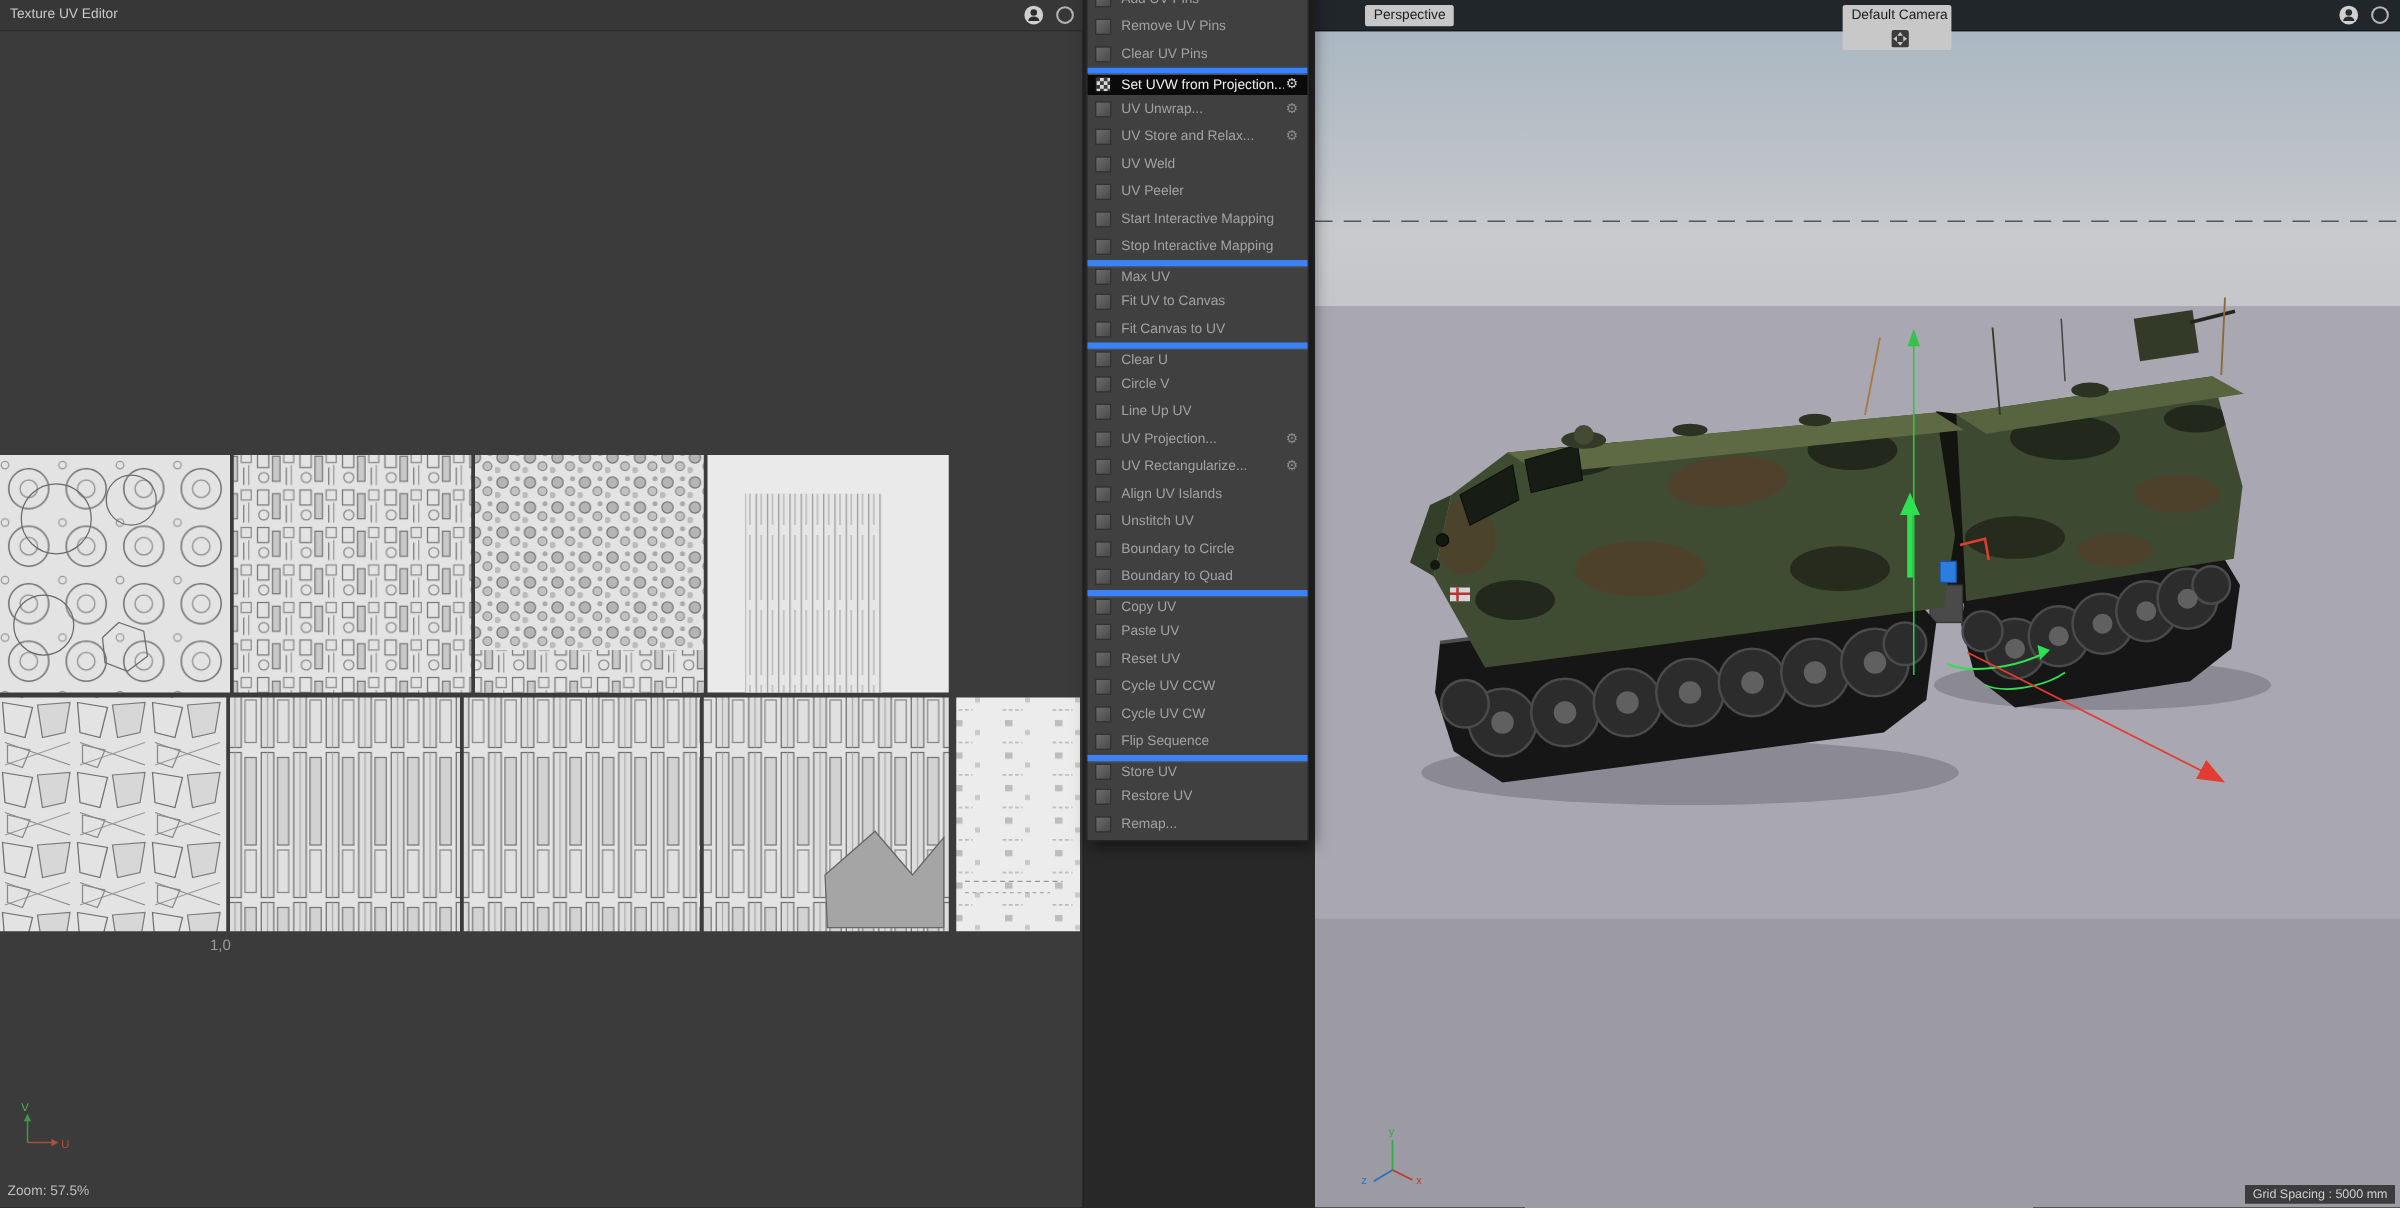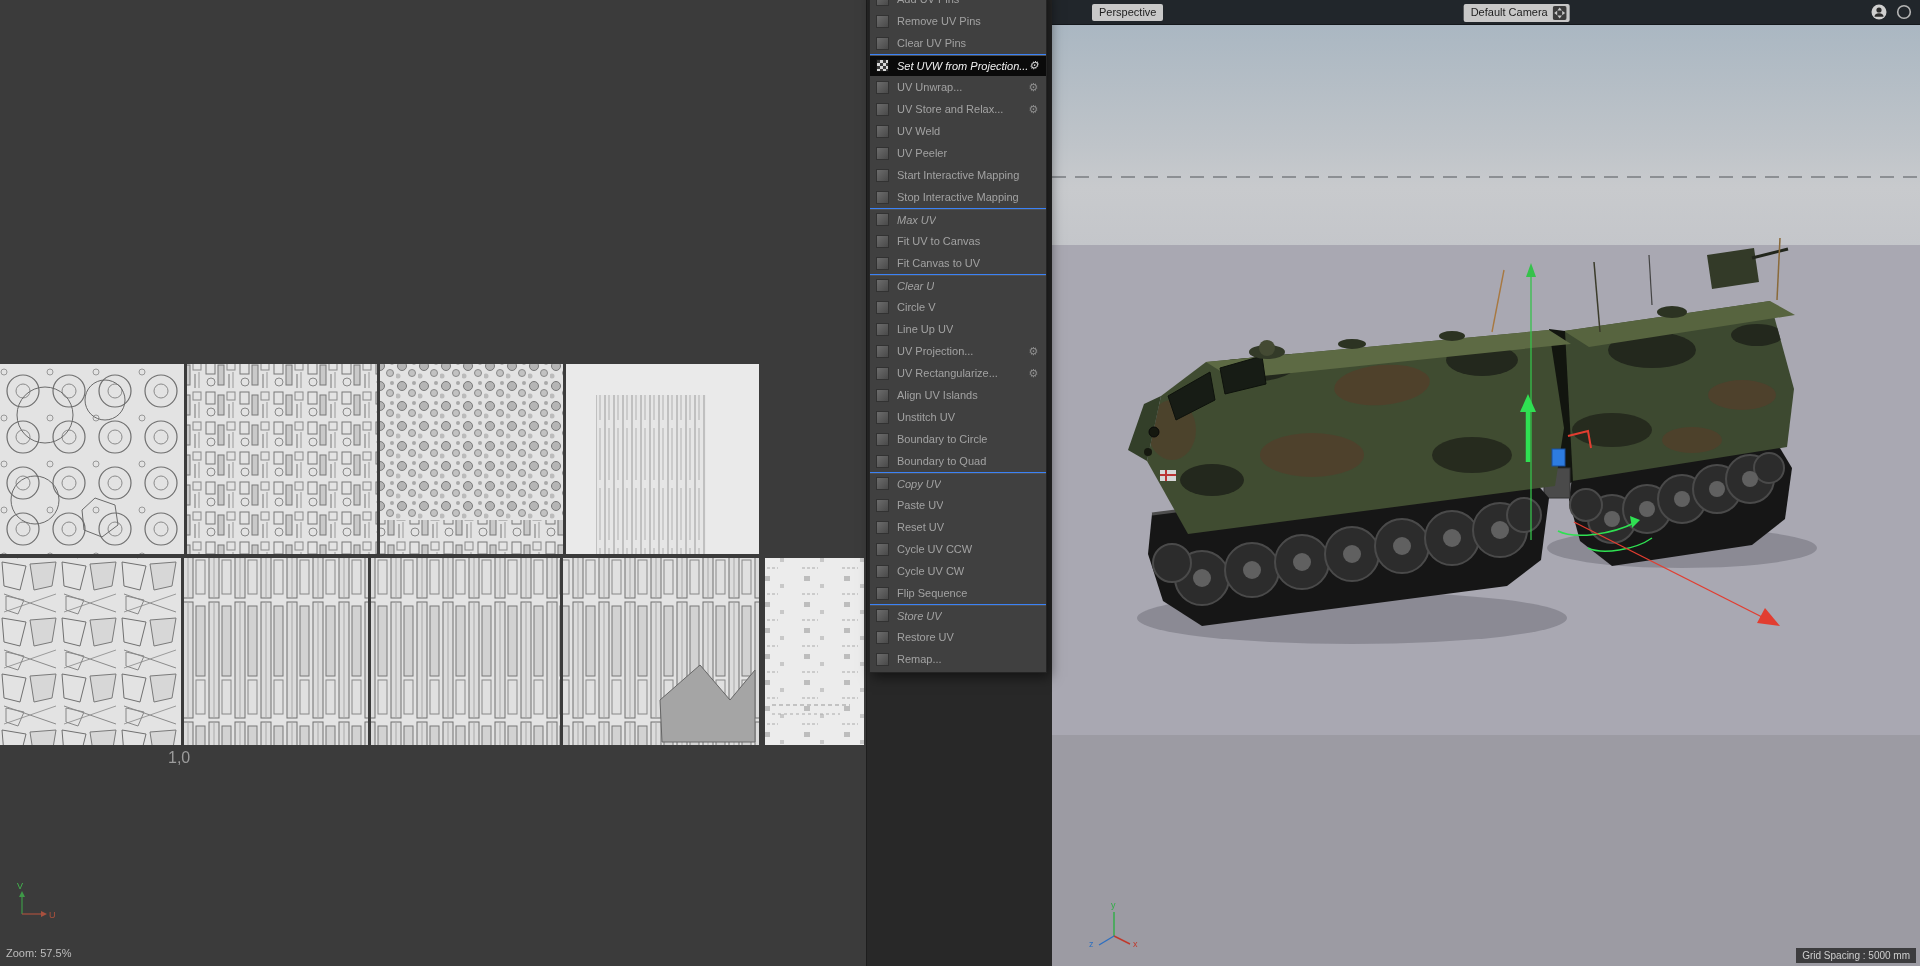--- a/index.html
+++ b/index.html
@@ -7,59 +7,72 @@
     width:1920px;height:966px;overflow:hidden;position:relative;
     background:#282828;font-family:"Liberation Sans",sans-serif;
     -webkit-font-smoothing:antialiased;
   }
   
   #uv-panel{position:absolute;left:0;top:0;width:866px;height:966px;background:#3b3b3b;border-right:1px solid #1d1d1d;}
   #uv-header{position:absolute;left:0;top:0;right:0;height:24px;background:#373737;border-bottom:1px solid #2e2e2e;}
   .panel-title{position:absolute;left:8px;top:5px;font-size:11px;color:#c9c9c9;}
   .corner-icons{position:absolute;right:6px;top:4px;display:flex;gap:9px;align-items:center;}
   #uv-canvas{position:absolute;left:0;top:0;}
-  .coord-label{position:absolute;left:168px;top:749px;font-size:16px;color:#9c9c9c;}
+  .coord-label{position:absolute;left:168px;top:749px;font-size:12px;color:#9c9c9c;}
   .zoom-label{position:absolute;left:6px;bottom:7px;font-size:11px;color:#bdbdbd;}
   .uv-axis{position:absolute;left:16px;top:880px;}
   
   #menu-gap{position:absolute;left:867px;top:0;width:185px;height:966px;background:#282828;}
   
   #context-menu{
     position:absolute;left:869px;top:-12px;width:178px;box-sizing:border-box;
     background:rgba(65,65,65,0.97);border:1px solid #242424;border-top:none;
     box-shadow:3px 4px 12px rgba(0,0,0,.55);padding-bottom:2px;z-index:20;
   }
   .menu-item{height:22px;box-sizing:border-box;display:flex;align-items:center;padding:0 6px;font-size:11px;color:#a2a2a2;cursor:default;white-space:nowrap;}
-  .menu-item.group-start{border-top:1px solid #3b82f6;box-shadow:inset 0 1px 0 #505050;font-style:italic;}
+  .menu-item.group-start{border-top:5px solid #3b82f6;box-shadow:inset 0 1px 0 #505050;}
   .menu-item.highlighted{background:#0a0a0a;color:#f0f0f0;}
   .mi-icon{width:11px;height:11px;margin-right:8px;flex:none;border:1px solid #2e2e2e;background:linear-gradient(135deg,#7c7c7c 0%,#4d4d4d 100%);opacity:.75;}
   .highlighted .mi-icon{background:repeating-conic-gradient(#d8d8d8 0% 25%,#3a3a3a 0% 50%);background-size:6px 6px;opacity:1;border-color:#101010;}
   .mi-label{overflow:hidden;}
   .mi-gear{margin-left:auto;width:13px;text-align:center;visibility:hidden;color:#8d8d8d;font-size:11px;line-height:1;}
   .has-gear .mi-gear{visibility:visible;}
   .highlighted .mi-gear{color:#d2d2d2;}
   
   #viewport{position:absolute;left:1052px;top:0;width:868px;height:966px;overflow:hidden;background:#a9a8b2;}
   .vp-sky{position:absolute;left:0;top:24px;width:100%;height:221px;z-index:1;
     background:linear-gradient(180deg,#aab7c2 0%,#bfc4c9 55%,#c8cacd 74%,#c4c6ca 100%);}
   .vp-ground{position:absolute;left:0;top:245px;width:100%;height:490px;background:#a9a8b2;z-index:1;}
   .vp-ground-far{position:absolute;left:0;top:735px;width:100%;height:231px;background:#9c9ba3;z-index:1;}
   #scene{position:absolute;left:0;top:0;z-index:2;}
   .vp-topbar{position:absolute;left:0;top:0;width:100%;height:24px;background:#21262b;border-bottom:1px solid #14181c;z-index:5;}
   .vp-badge{position:absolute;top:4px;font-size:11px;background:#c8c8c8;color:#1d1d1d;padding:2px 7px;border-radius:2px;line-height:1.2;z-index:6;margin-left:36px;}
   #badge-perspective{left:4px;}
-  #badge-camera{left:50%;transform:translateX(-55%);display:flex;gap:5px;align-items:center;padding-right:3px;}
+  #badge-camera{left:50%;transform:translateX(-55%);display:flex;gap:5px;align-items:center;padding-right:3px;flex-direction:column;}
   .vp-corner-icons{position:absolute;right:8px;top:4px;display:flex;gap:9px;align-items:center;z-index:6;}
   .grid-badge{position:absolute;right:4px;bottom:3px;background:rgba(24,24,24,.72);color:#cfcfcf;font-size:10px;padding:2px 6px;z-index:6;}
   .mini-axis{position:absolute;left:22px;bottom:18px;z-index:6;}
 </style>
 </head>
 <body>
 
 <section id="uv-panel">
+  <div id="uv-header">
+    <span class="panel-title">Texture UV Editor</span>
+    <span class="corner-icons">
+      <svg width="16" height="16">
+        <circle cx="8" cy="8" r="7.5" fill="#cfcfcf"></circle>
+        <circle cx="8" cy="6" r="2.6" fill="#2b2b2b"></circle>
+        <path d="M3.5,12.8 a4.5,3.6 0 0 1 9,0 z" fill="#2b2b2b"></path>
+      </svg>
+      <svg width="16" height="16">
+        <circle cx="8" cy="8" r="6.3" fill="none" stroke="#b5b5b5" stroke-width="1.6"></circle>
+      </svg>
+    </span>
+  </div>
 
   <svg id="uv-canvas" width="866" height="966">
     <defs>
       <pattern id="p-circ" width="46" height="46" patternUnits="userSpaceOnUse">
         <rect width="46" height="46" fill="#e3e3e3"></rect>
         <circle cx="23" cy="23" r="16" fill="none" stroke="#6f6f6f" stroke-width="1.2"></circle>
         <circle cx="23" cy="23" r="7" fill="none" stroke="#8a8a8a"></circle>
         <circle cx="4" cy="4" r="3" fill="none" stroke="#999"></circle>
       </pattern>
       <pattern id="p-clutter" width="34" height="30" patternUnits="userSpaceOnUse">

